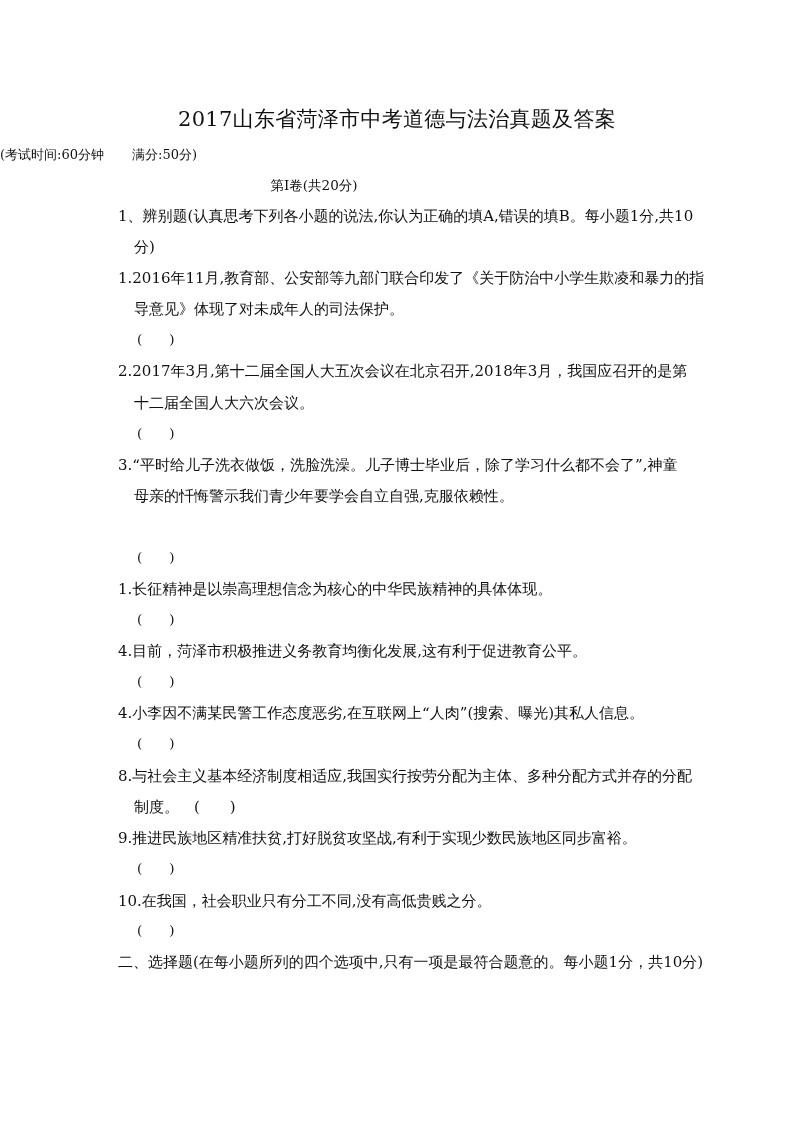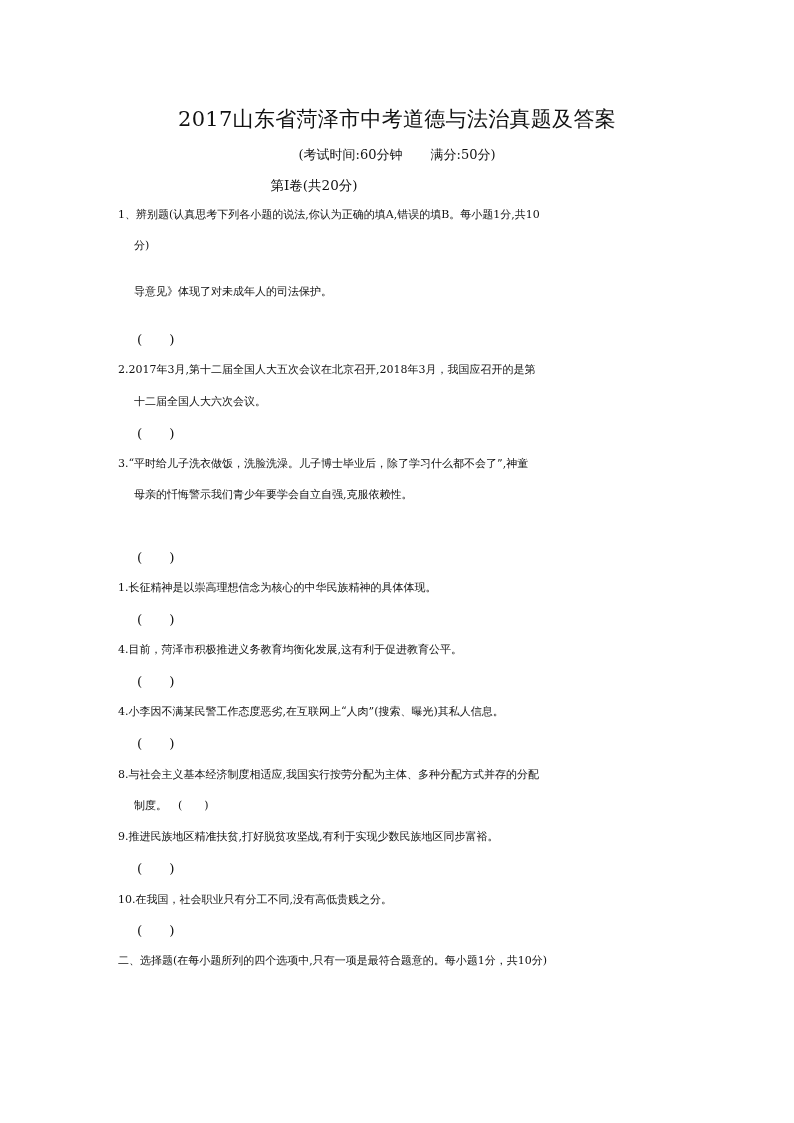--- a/index.html
+++ b/index.html
@@ -1,42 +1,43 @@
 <!DOCTYPE html>
 <html><head>
   <meta charset="utf-8">
   <style>
     html, body { margin: 0; padding: 0; background: #ffffff; }
     body { width: 794px; height: 1123px; position: relative; overflow: hidden;
            font-family: "DejaVu Serif", "Liberation Serif", serif; color: #111; }
     .page { position: absolute; left: 0; top: 0; width: 794px; height: 1123px; }
     .title { position: absolute; left: 0; width: 794px; top: 105px; text-align: center;
              font-size: 21px; letter-spacing: 0.3px; }
-    .subtitle { position: absolute; left: 0; width: 794px; top: 146px; text-align: center; font-size: 13px; }
+    .subtitle { position: absolute; left: 0; width: 794px; top: 146px; font-size: 13px; }
     .subtitle .gap { display: inline-block; width: 28px; }
     .part { position: absolute; left: 0; width: 628px; top: 177px; text-align: center; font-size: 13.5px; }
-    .line { position: absolute; font-size: 11px; white-space: nowrap; }
+    .line { position: absolute; font-size: 15px; white-space: nowrap; }
     .l0 { left: 118px; }
     .l1 { left: 134px; }
     .paren { position: absolute; left: 137px; font-size: 13.5px; white-space: nowrap; }
   </style>
 </head>
 <body>
 
 <div class="page">
   <div class="title">2017山东省菏泽市中考道德与法治真题及答案</div>
   <div class="subtitle">
     <span>(考试时间:60分钟</span><span class="gap"></span><span>满分:50分)</span>
   </div>
   <div class="part">第Ⅰ卷(共20分)</div>
 
   <div class="line l0" style="top:207px">1、辨别题(认真思考下列各小题的说法,你认为正确的填A,错误的填B。每小题1分,共10</div>
   <div class="line l1" style="top:238px">分)</div>
 
-  <div class="line l1" style="top:284px">导意见》体现了对未成年人的司法保护。</div>
+  <div class="line l0" style="top:269px">1.2016年11月,教育部、公安部等九部门联合印发了《关于防治中小学生欺凌和暴力的指</div>
+  <div class="line l1" style="top:300px">导意见》体现了对未成年人的司法保护。</div>
   <div class="paren" style="top:331px">(　　)</div>
 
   <div class="line l0" style="top:362px">2.2017年3月,第十二届全国人大五次会议在北京召开,2018年3月，我国应召开的是第</div>
   <div class="line l1" style="top:394px">十二届全国人大六次会议。</div>
   <div class="paren" style="top:425px">(　　)</div>
 
   <div class="line l0" style="top:456px">3.“平时给儿子洗衣做饭，洗脸洗澡。儿子博士毕业后，除了学习什么都不会了”,神童</div>
   <div class="line l1" style="top:487px">母亲的忏悔警示我们青少年要学会自立自强,克服依赖性。</div>
 
   <div class="paren" style="top:549px">(　　)</div>

